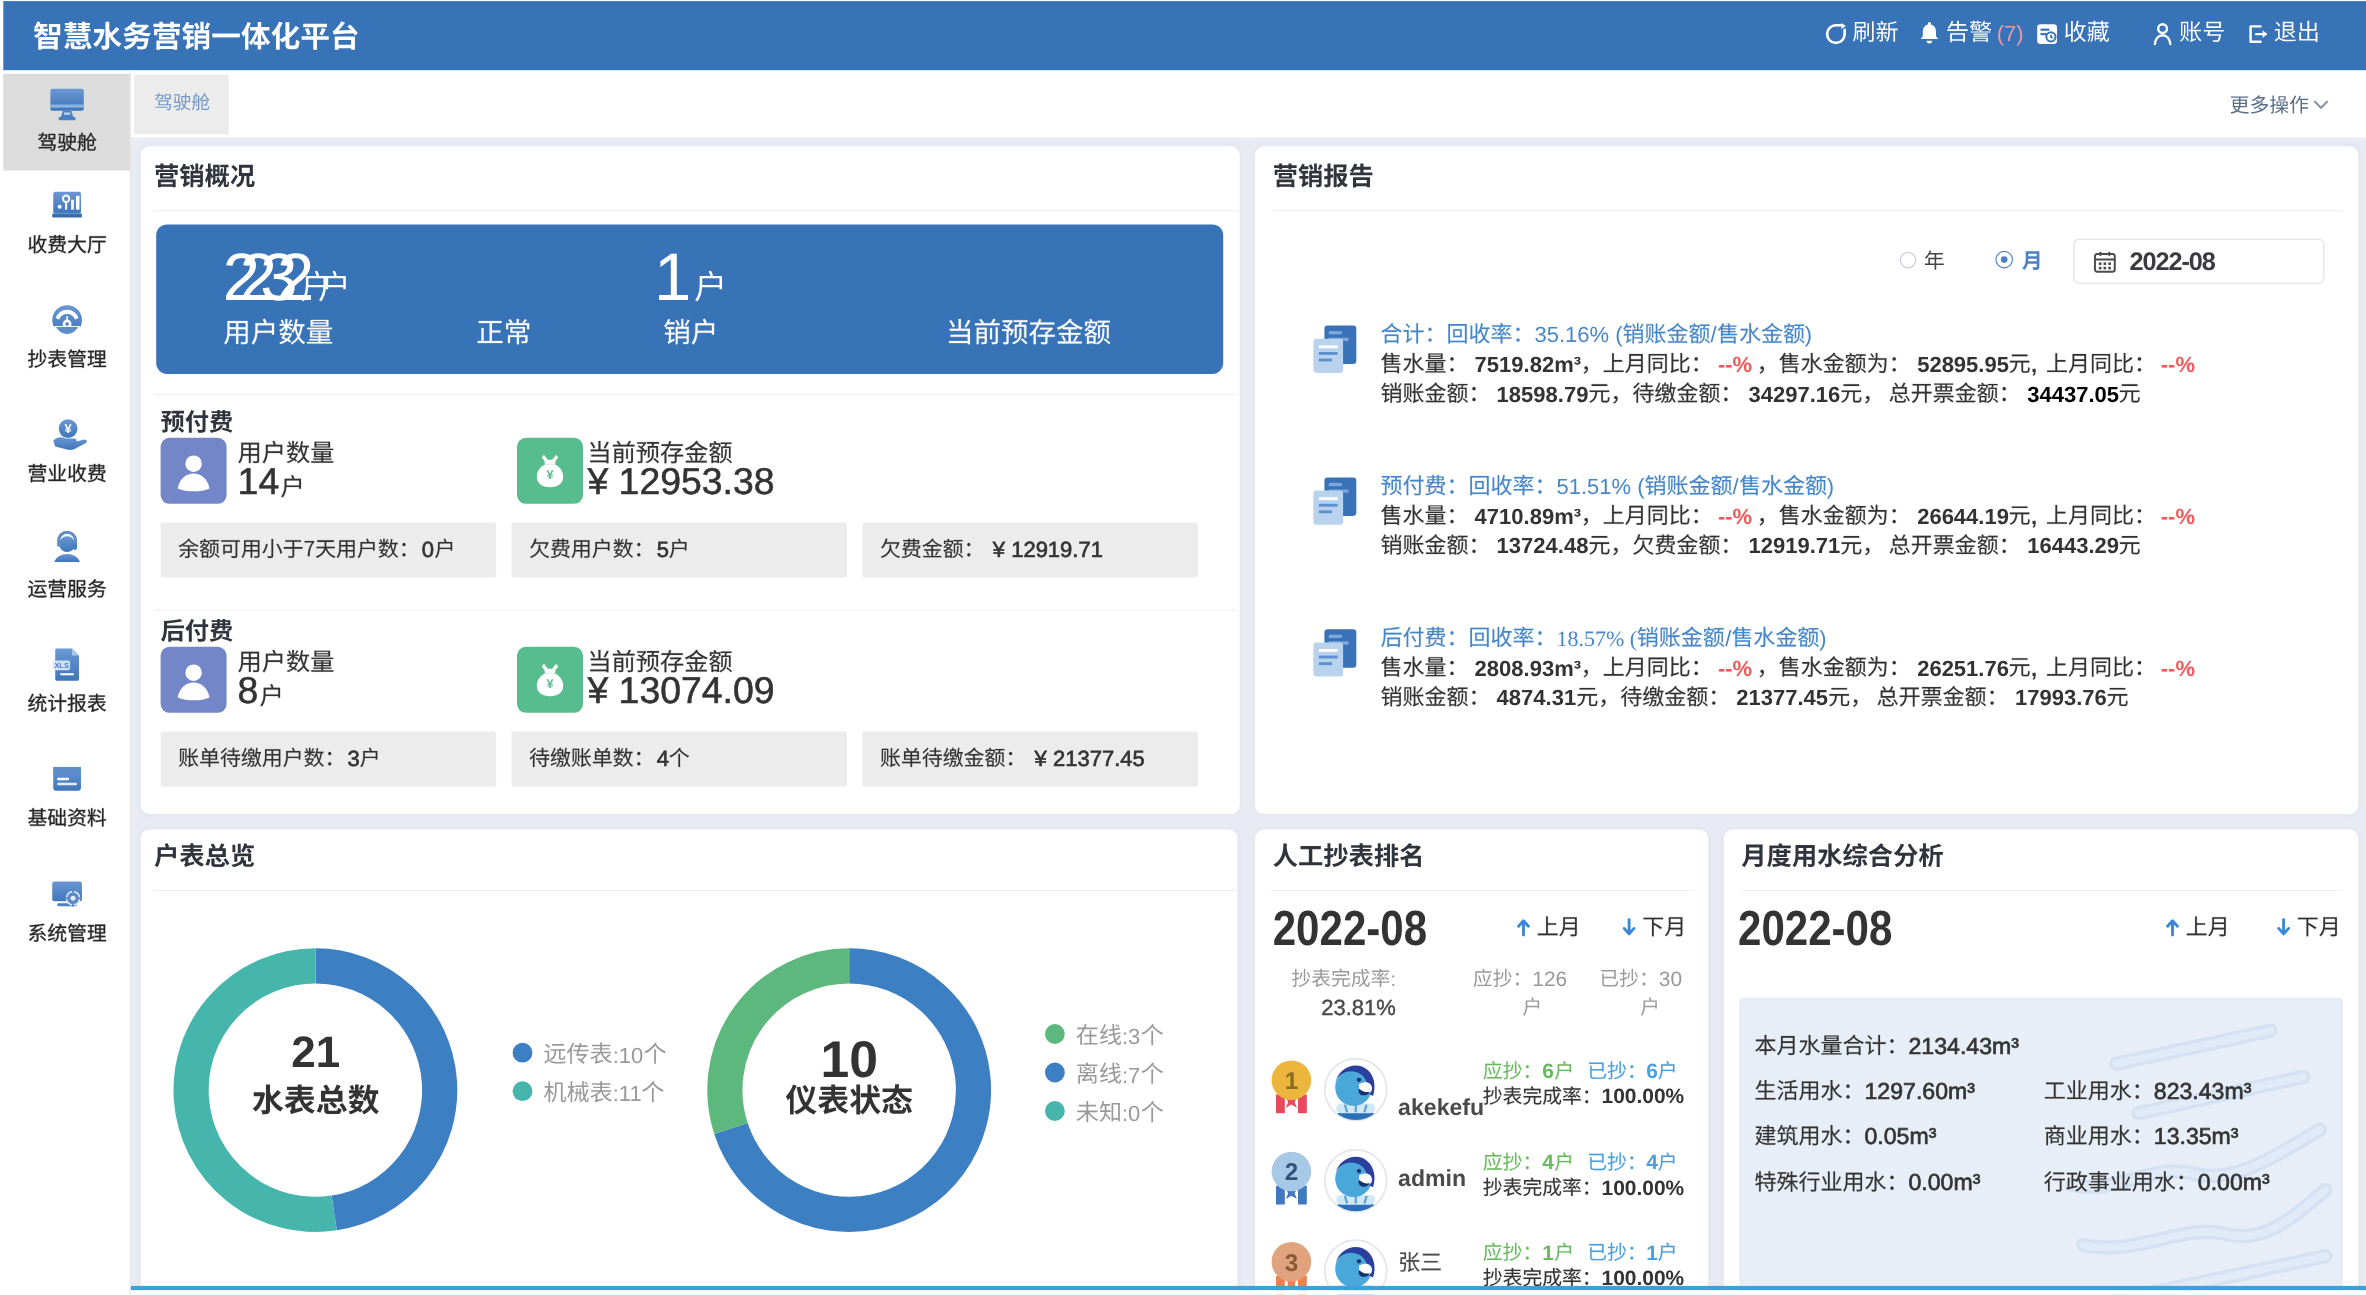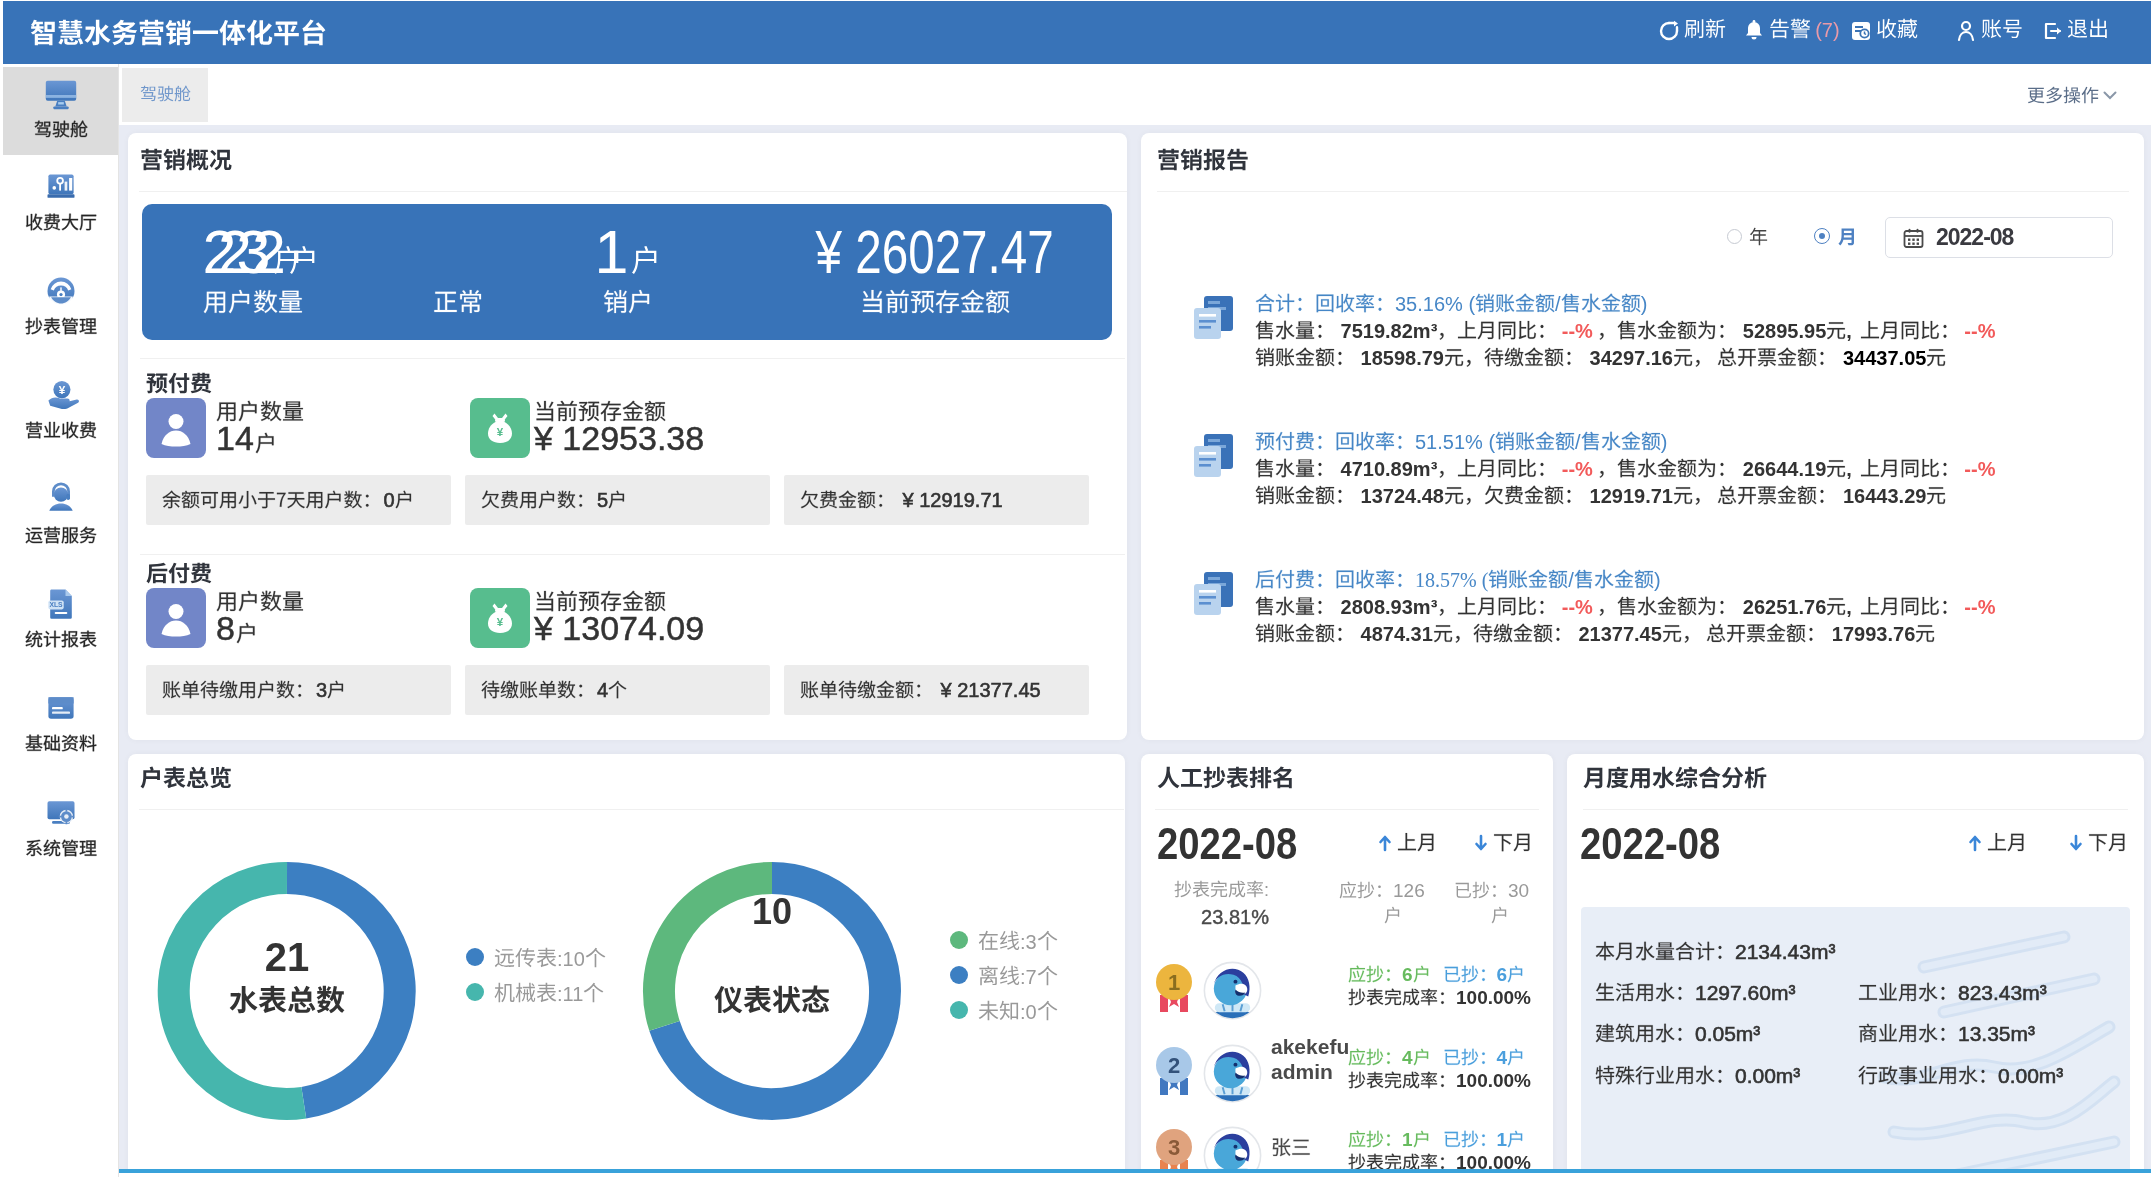--- a/index.html
+++ b/index.html
@@ -267,21 +267,20 @@
         <g transform="scale(1,-1)">
           <use href="#r6237" x="0"></use>
         </g>
       </svg></div>
     <div style="position:absolute;left:388px;top:289px;width:480px;text-align:center"><svg class="cjk m" width="50.0" height="25" viewBox="0 -880 2000 1000" style="color:#fff;">
         <g transform="scale(1,-1)">
           <use href="#r9500" x="0"></use>
           <use href="#r6237" x="1000"></use>
         </g>
       </svg></div>
-    <div style="position:absolute;left:695px;top:222px;width:480px;text-align:center;white-space:nowrap;line-height:61px"><span style="display:inline-block;font-family:'Liberation Sans',sans-serif;font-size:61px;color:#fff;font-weight:400;transform:scaleX(0.78)">¥ 26027.47</span></div>
     <div style="position:absolute;left:695px;top:289px;width:480px;text-align:center"><svg class="cjk m" width="150.0" height="25" viewBox="0 -880 6000 1000" style="color:#fff;">
         <g transform="scale(1,-1)">
           <use href="#r5f53" x="0"></use>
           <use href="#r524d" x="1000"></use>
           <use href="#r9884" x="2000"></use>
           <use href="#r5b58" x="3000"></use>
           <use href="#r91d1" x="4000"></use>
           <use href="#r989d" x="5000"></use>
         </g>
       </svg></div>
@@ -876,21 +875,21 @@
         </g>
       </svg><span style="font-family:'Liberation Sans',sans-serif;font-size:20px;color:#999">:11</span><svg class="cjk " width="21.0" height="21" viewBox="0 -880 1000 1000" style="color:#999;">
         <g transform="scale(1,-1)">
           <use href="#r4e2a" x="0"></use>
         </g>
       </svg></div>
     <svg width="300" height="300" viewBox="0 0 300 300" style="position:absolute;left:622px;top:841px">
       <path d="M150.0 37.0 A113.0 113.0 0 1 1 42.5 184.9" fill="none" stroke="#3c7fc2" stroke-width="32"></path>
       <path d="M42.5 184.9 A113.0 113.0 0 0 1 150.0 37.0" fill="none" stroke="#5db87d" stroke-width="32"></path>
     </svg>
-    <div style="position:absolute;left:672px;top:891px;width:200px;text-align:center;font-family:'Liberation Sans',sans-serif;font-size:36px;font-weight:700;color:#333">10</div>
+    <div style="position:absolute;left:672px;top:935px;width:200px;text-align:center;font-family:'Liberation Sans',sans-serif;font-size:47px;font-weight:700;color:#333">10</div>
     <div style="position:absolute;left:672px;top:985px;width:200px;text-align:center"><svg class="cjk " width="116.0" height="29" viewBox="0 -880 4000 1000" style="color:#333;">
         <g transform="scale(1,-1)">
           <use href="#b4eea" x="0"></use>
           <use href="#b8868" x="1000"></use>
           <use href="#b72b6" x="2000"></use>
           <use href="#b6001" x="3000"></use>
         </g>
       </svg></div>
     <div style="position:absolute;left:950px;top:931px;width:18px;height:18px;border-radius:50%;background:#5db87d"></div>
     <div style="position:absolute;left:978px;top:930px;white-space:nowrap"><svg class="cjk " width="42.0" height="21" viewBox="0 -880 2000 1000" style="color:#999;">
@@ -1004,21 +1003,21 @@
           <path d="M10 54 q20 -12 40 0 l0 8 -40 0z" fill="#2a6fb8"></path>
           <rect x="12" y="43" width="36" height="9" rx="4.5" fill="#cfe8f6"></rect>
           <path d="M20 44l2 7M30 43l0 8M40 44l-2 7" stroke="#5b9fd4" stroke-width="2"></path>
           <circle cx="28" cy="28" r="17" fill="#49a7d9"></circle>
           <path d="M11 24 C14 9 31 3 41 12 C47 17 49 27 46 36 L40 33 C42 26 40 17 31 14 C22 11 13 16 11 24 Z" fill="#2b3f9e"></path>
           <path d="M33 25 c7 -4 12 -1 12 4 c0 5 -6 7 -12 4 z" fill="#fff"></path>
           <path d="M33 29 c3 3 7 4 10 3 c-1 3 -5 4 -8 3 c-2 -1 -3 -3 -2 -6z" fill="#14306e"></path>
           <circle cx="33" cy="21" r="2" fill="#14306e"></circle>
         </g>
       </svg></div>
-    <div style="position:absolute;left:1271px;top:1035px"><span style="font-family:'Liberation Sans',sans-serif;font-size:21px;font-weight:700;color:#4a4a4a">akekefu</span></div>
+    <div style="position:absolute;left:1271px;top:996px"><span style="font-family:'Liberation Sans',sans-serif;font-size:21px;font-weight:700;color:#4a4a4a">akekefu</span></div>
     <div style="position:absolute;left:1348px;top:964px;white-space:nowrap"><svg class="cjk m" width="54.0" height="18" viewBox="0 -880 3000 1000" style="color:#67bb5e;">
         <g transform="scale(1,-1)">
           <use href="#r5e94" x="0"></use>
           <use href="#r6284" x="1000"></use>
           <use href="#rff1a" x="2000"></use>
         </g>
       </svg><span style="font-family:'Liberation Sans',sans-serif;font-size:19px;font-weight:700;color:#67bb5e">6</span><svg class="cjk m" width="18.0" height="18" viewBox="0 -880 1000 1000" style="color:#67bb5e;">
         <g transform="scale(1,-1)">
           <use href="#r6237" x="0"></use>
         </g>

